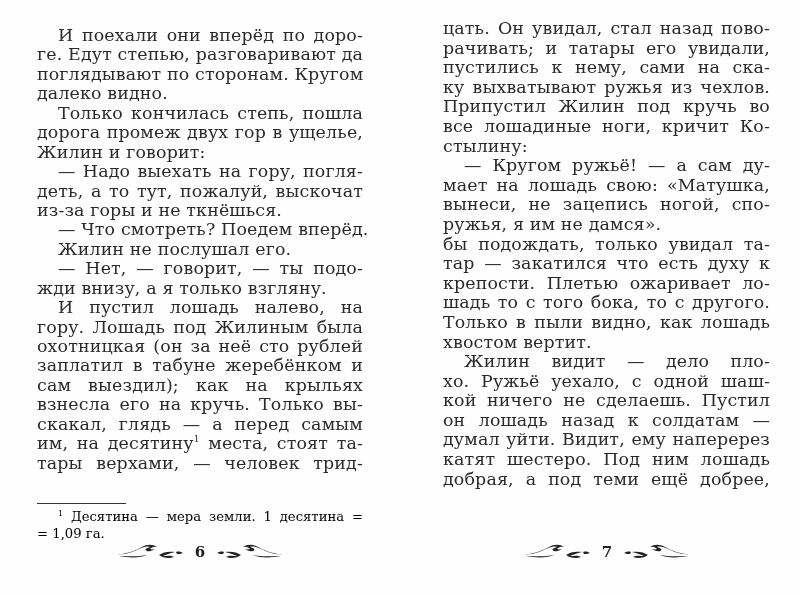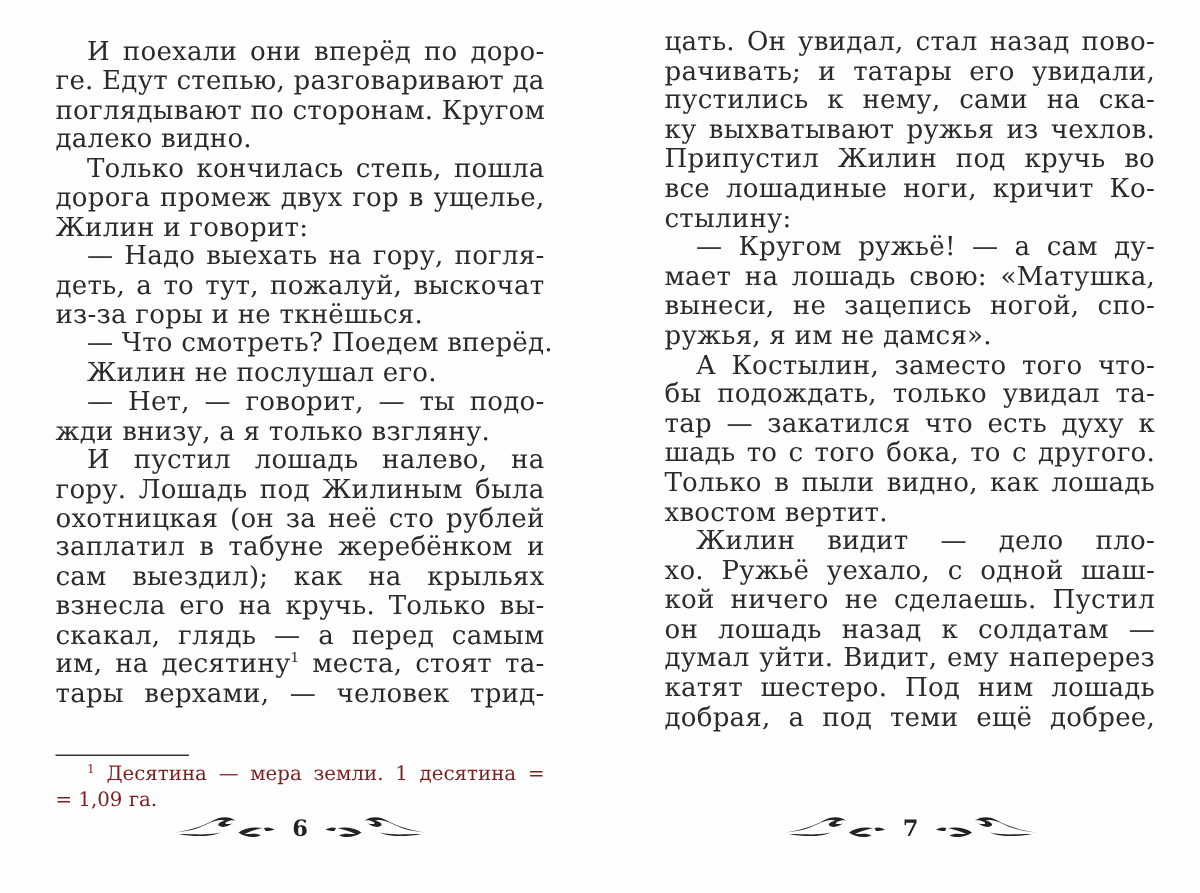--- a/index.html
+++ b/index.html
@@ -61,21 +61,21 @@
     height: 0;
     border-top: 1.2px solid #333;
   }
   .footnote {
     position: absolute;
     left: 37px;
     top: 508px;
     width: 326px;
     font-size: 13.2px;
     line-height: 17px;
-    color: #7f1d1d;
+    color: #000000;
   }
   .footnote .fn-line {
     display: block;
     white-space: nowrap;
     text-align: justify;
     text-align-last: justify;
   }
   .footnote .fn-line.indent { padding-left: 21px; }
   .footnote .fn-line.last { text-align-last: left; }
   .footnote sup { font-size: 8px; vertical-align: 5px; line-height: 0; }
@@ -165,23 +165,23 @@
       <span class="line">рачивать; и татары его увидали,</span>
       <span class="line">пустились к нему, сами на ска-</span>
       <span class="line">ку выхватывают ружья из чехлов.</span>
       <span class="line">Припустил Жилин под кручь во</span>
       <span class="line">все лошадиные ноги, кричит Ко-</span>
       <span class="line last">стылину:</span>
       <span class="line indent">— Кругом ружьё! — а сам ду-</span>
       <span class="line">мает на лошадь свою: «Матушка,</span>
       <span class="line">вынеси, не зацепись ногой, спо-</span>
       <span class="line last">ружья, я им не дамся».</span>
-      <span class="line indent">А Костылин, заместо того что-</span>
       <span class="line">бы подождать, только увидал та-</span>
       <span class="line">тар — закатился что есть духу к</span>
+      <span class="line">крепости. Плетью ожаривает ло-</span>
       <span class="line">шадь то с того бока, то с другого.</span>
       <span class="line">Только в пыли видно, как лошадь</span>
       <span class="line last">хвостом вертит.</span>
       <span class="line indent">Жилин видит — дело пло-</span>
       <span class="line">хо. Ружьё уехало, с одной шаш-</span>
       <span class="line">кой ничего не сделаешь. Пустил</span>
       <span class="line">он лошадь назад к солдатам —</span>
       <span class="line">думал уйти. Видит, ему наперерез</span>
       <span class="line">катят шестеро. Под ним лошадь</span>
       <span class="line">добрая, а под теми ещё добрее,</span>

